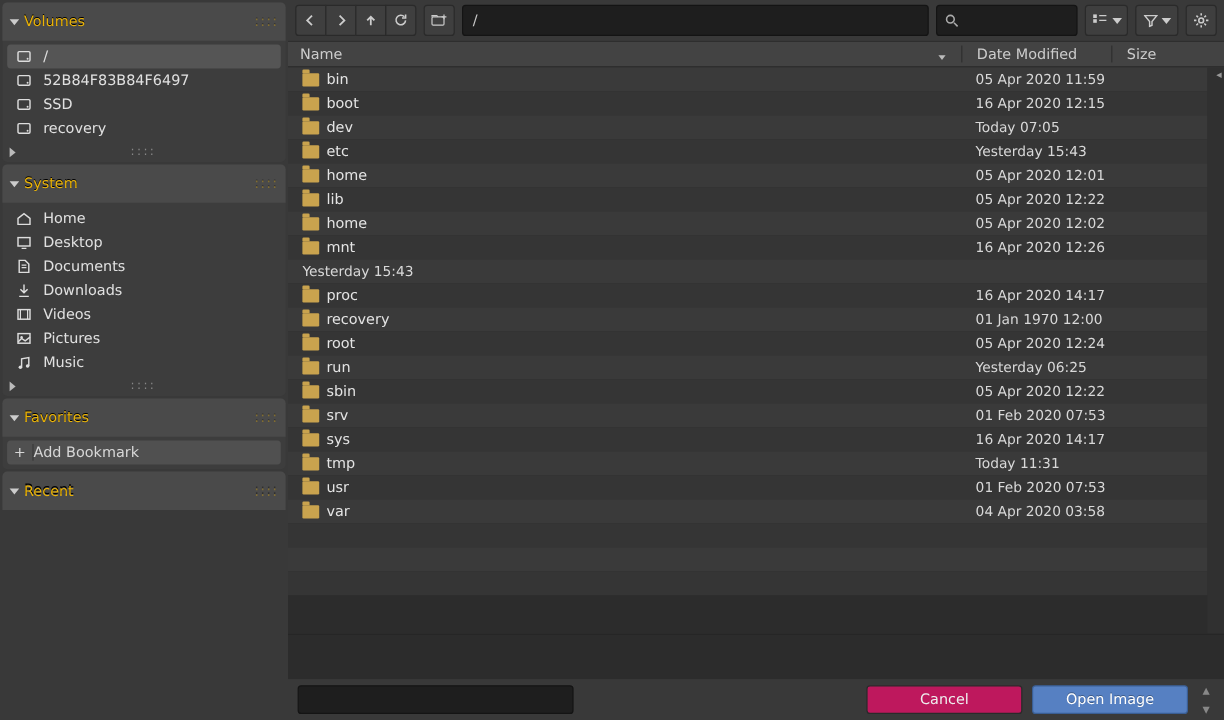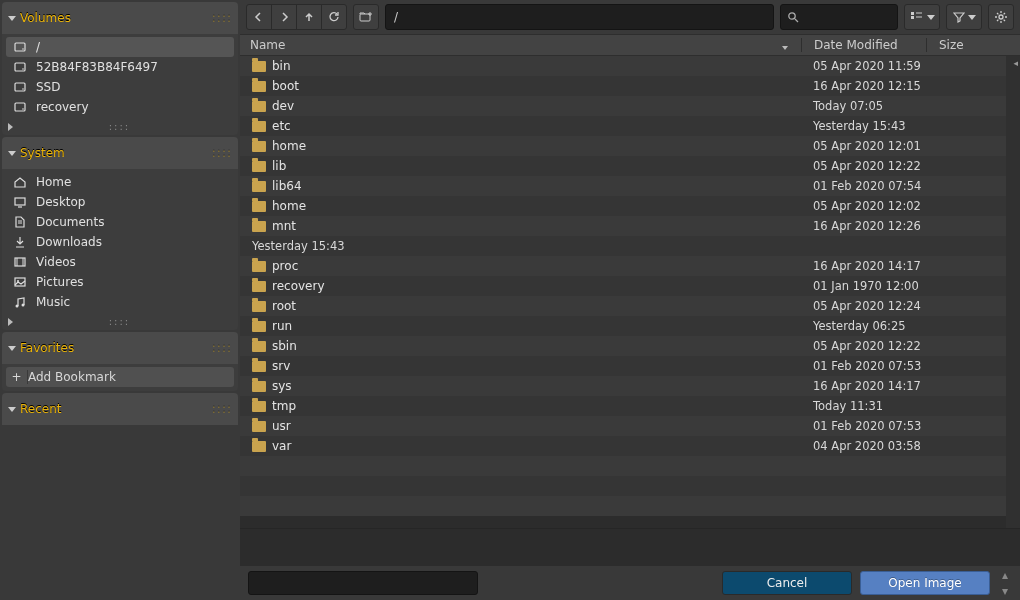--- a/index.html
+++ b/index.html
@@ -67,21 +67,21 @@
   .fscroll{width:14px;}
   .folder-ic{width:14px;height:11px;background:var(--folder);border-radius:1px;position:relative;}
   .folder-ic:before{content:"";position:absolute;top:-3px;left:0;width:6px;height:3px;background:var(--folder);border-radius:1px 1px 0 0;}
   .scroll-track{position:absolute;right:0;top:0;width:14px;height:100%;background:#303030;}
   .scroll-ind{position:absolute;right:2px;top:2px;font-size:9px;color:#999;}
   
   .footer-gap{height:38px;background:var(--bg-dark);border-top:1px solid #262626;}
   .footer{display:flex;align-items:center;gap:8px;height:34px;padding:4px 8px;background:var(--bg);}
   .fn-input{flex:1;height:24px;background:var(--bg-input);border:1px solid #141414;border-radius:3px;max-width:490px;}
   .btn{height:24px;border-radius:3px;display:flex;align-items:center;justify-content:center;padding:0 14px;border:1px solid #2a2a2a;}
-  .btn.cancel{width:130px;background:#0c4a6e;color:#eee;}
+  .btn.cancel{width:130px;background:#be185d;color:#eee;}
   .btn.primary{width:130px;background:var(--accent);color:#fff;border-color:#3a5e94;text-shadow:0 -1px 0 rgba(0,0,0,.3);}
   .corner{width:14px;display:flex;flex-direction:column;align-items:center;justify-content:center;gap:2px;color:#888;font-size:9px;}
   
   svg{display:block;}
 </style>
 </head>
 <body>
 
 <div class="app">
 
@@ -369,29 +369,20 @@
             <span class="folder-ic"></span>
             <span>lib</span>
           </div>
           <div class="fdate">05 Apr 2020 12:22</div>
           <div class="fsize"></div>
           <div class="fscroll"></div>
         </div>
         <div class="frow">
           <div class="fname">
             <span class="folder-ic"></span>
-            <span>lib64</span>
-          </div>
-          <div class="fdate">01 Feb 2020 07:54</div>
-          <div class="fsize"></div>
-          <div class="fscroll"></div>
-        </div>
-        <div class="frow">
-          <div class="fname">
-            <span class="folder-ic"></span>
             <span>home</span>
           </div>
           <div class="fdate">05 Apr 2020 12:02</div>
           <div class="fsize"></div>
           <div class="fscroll"></div>
         </div>
         <div class="frow">
           <div class="fname">
             <span class="folder-ic"></span>
             <span>mnt</span>

